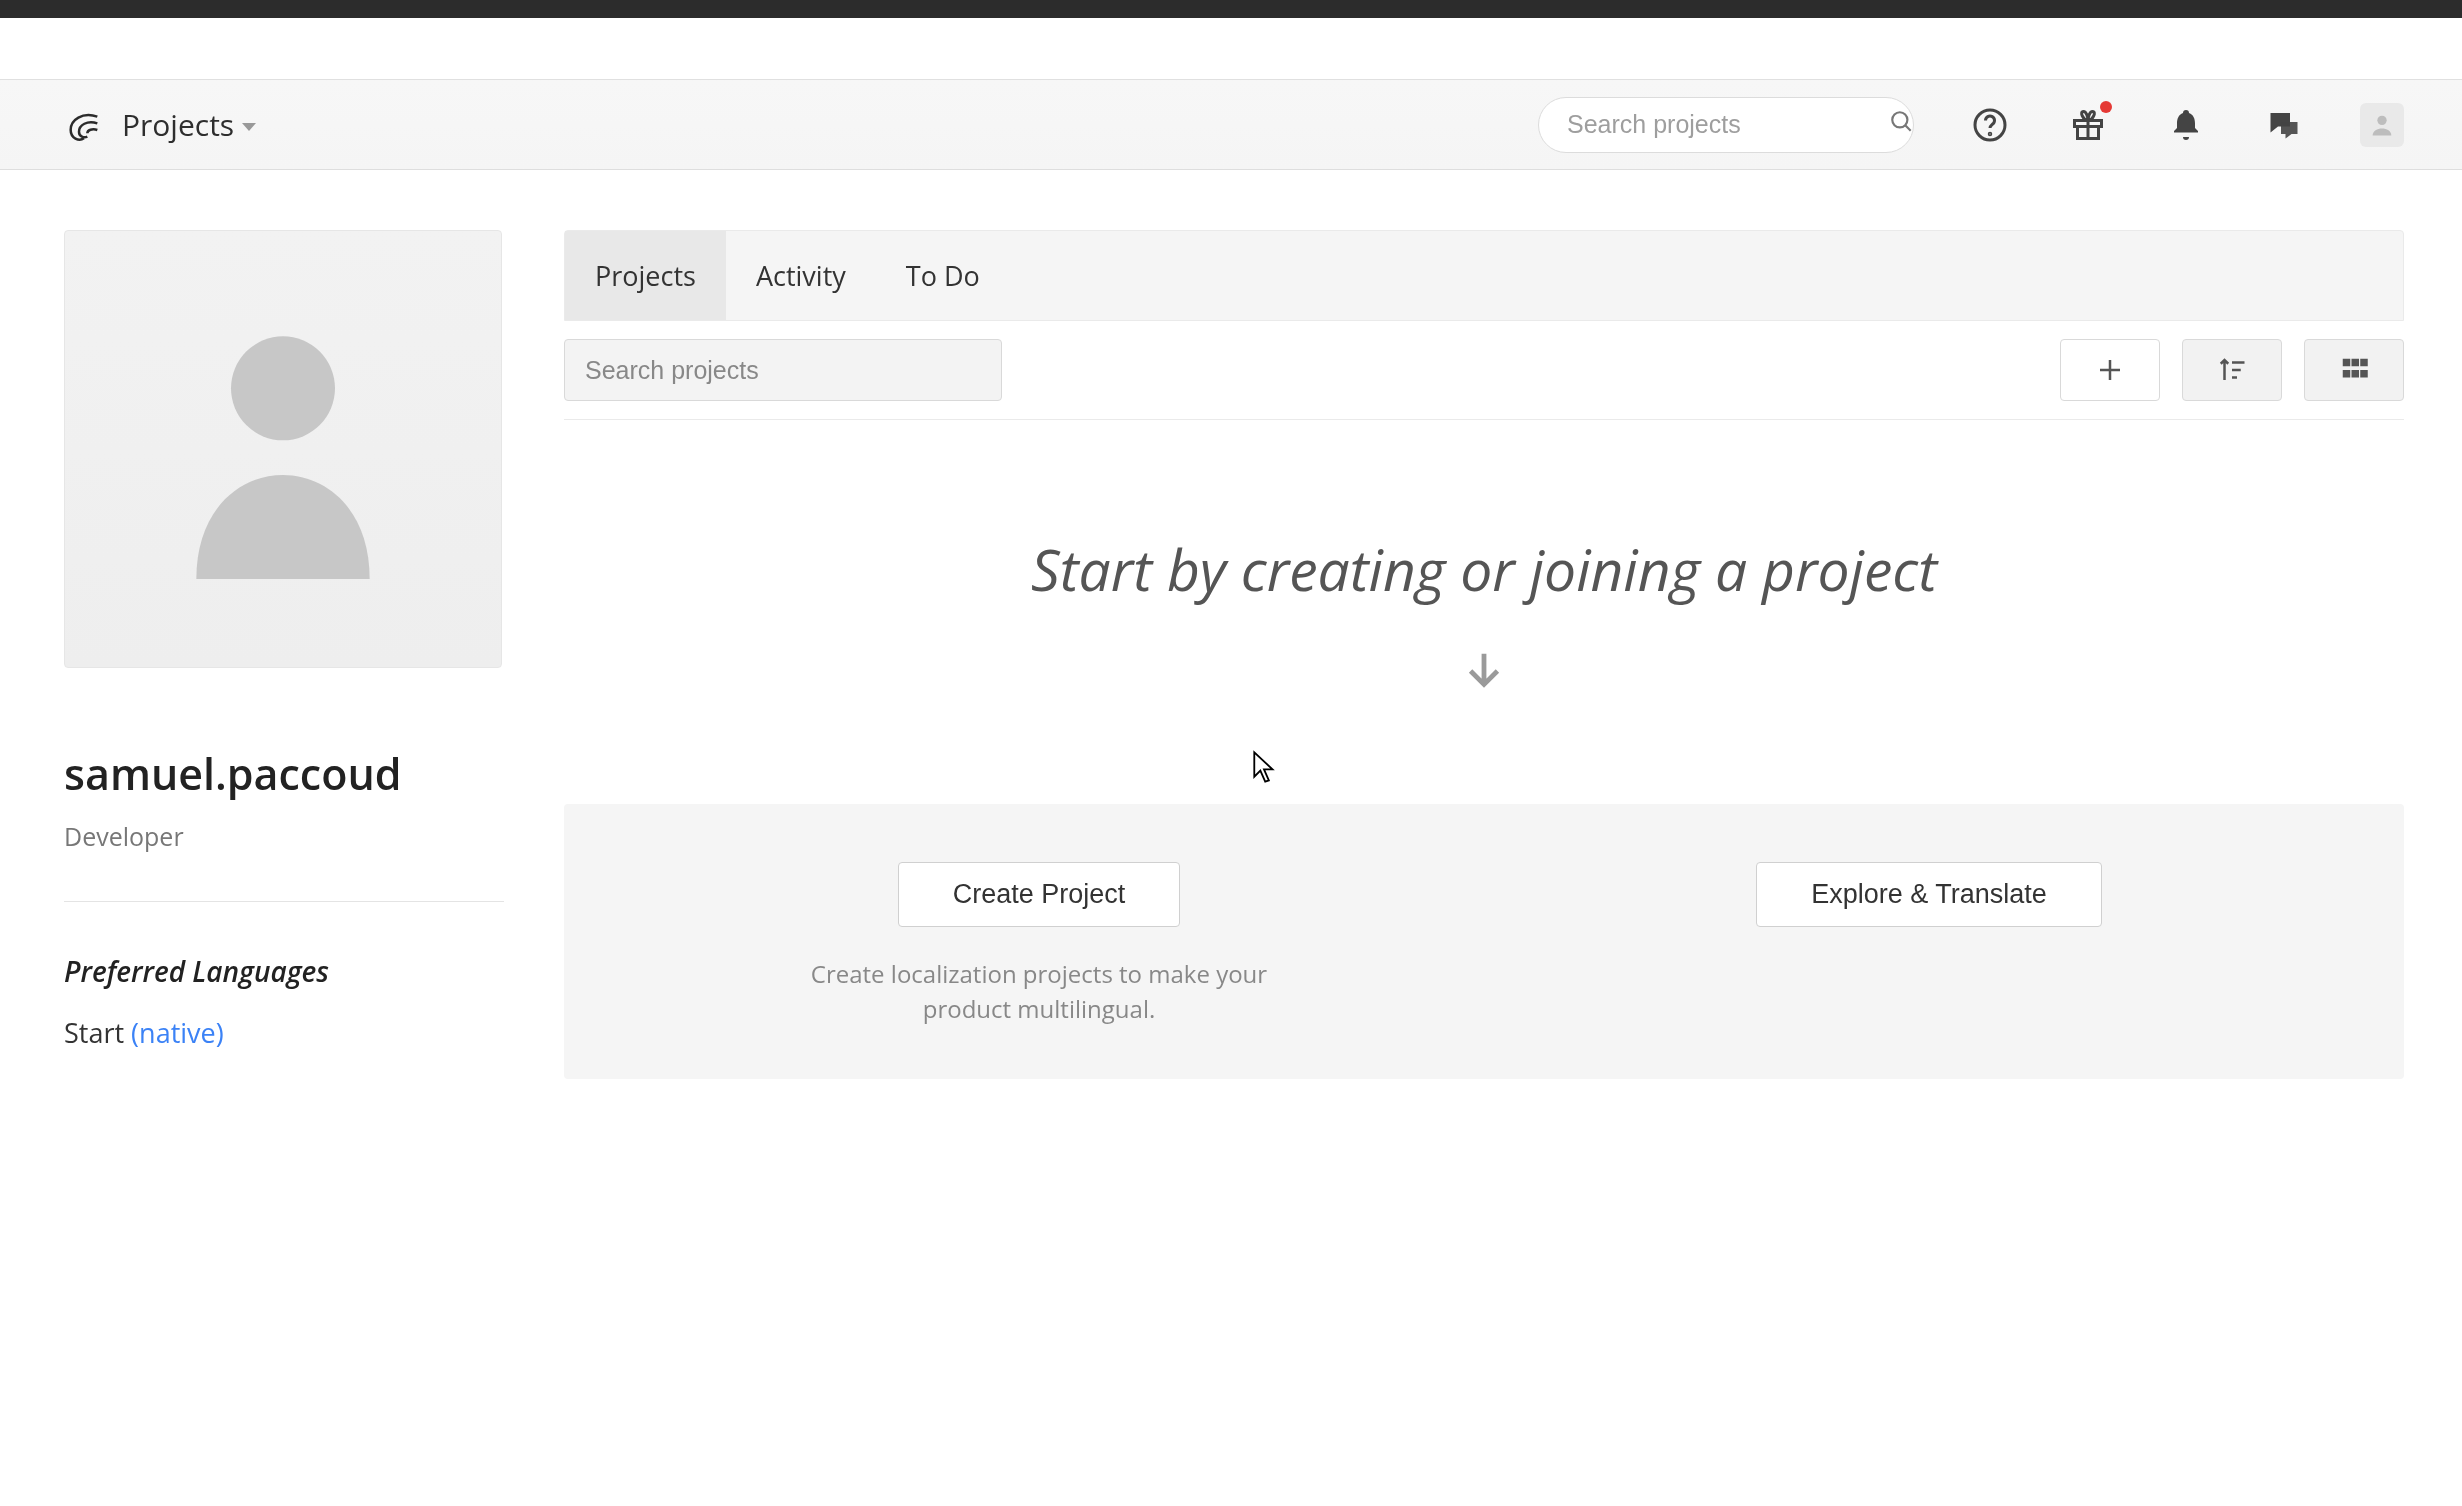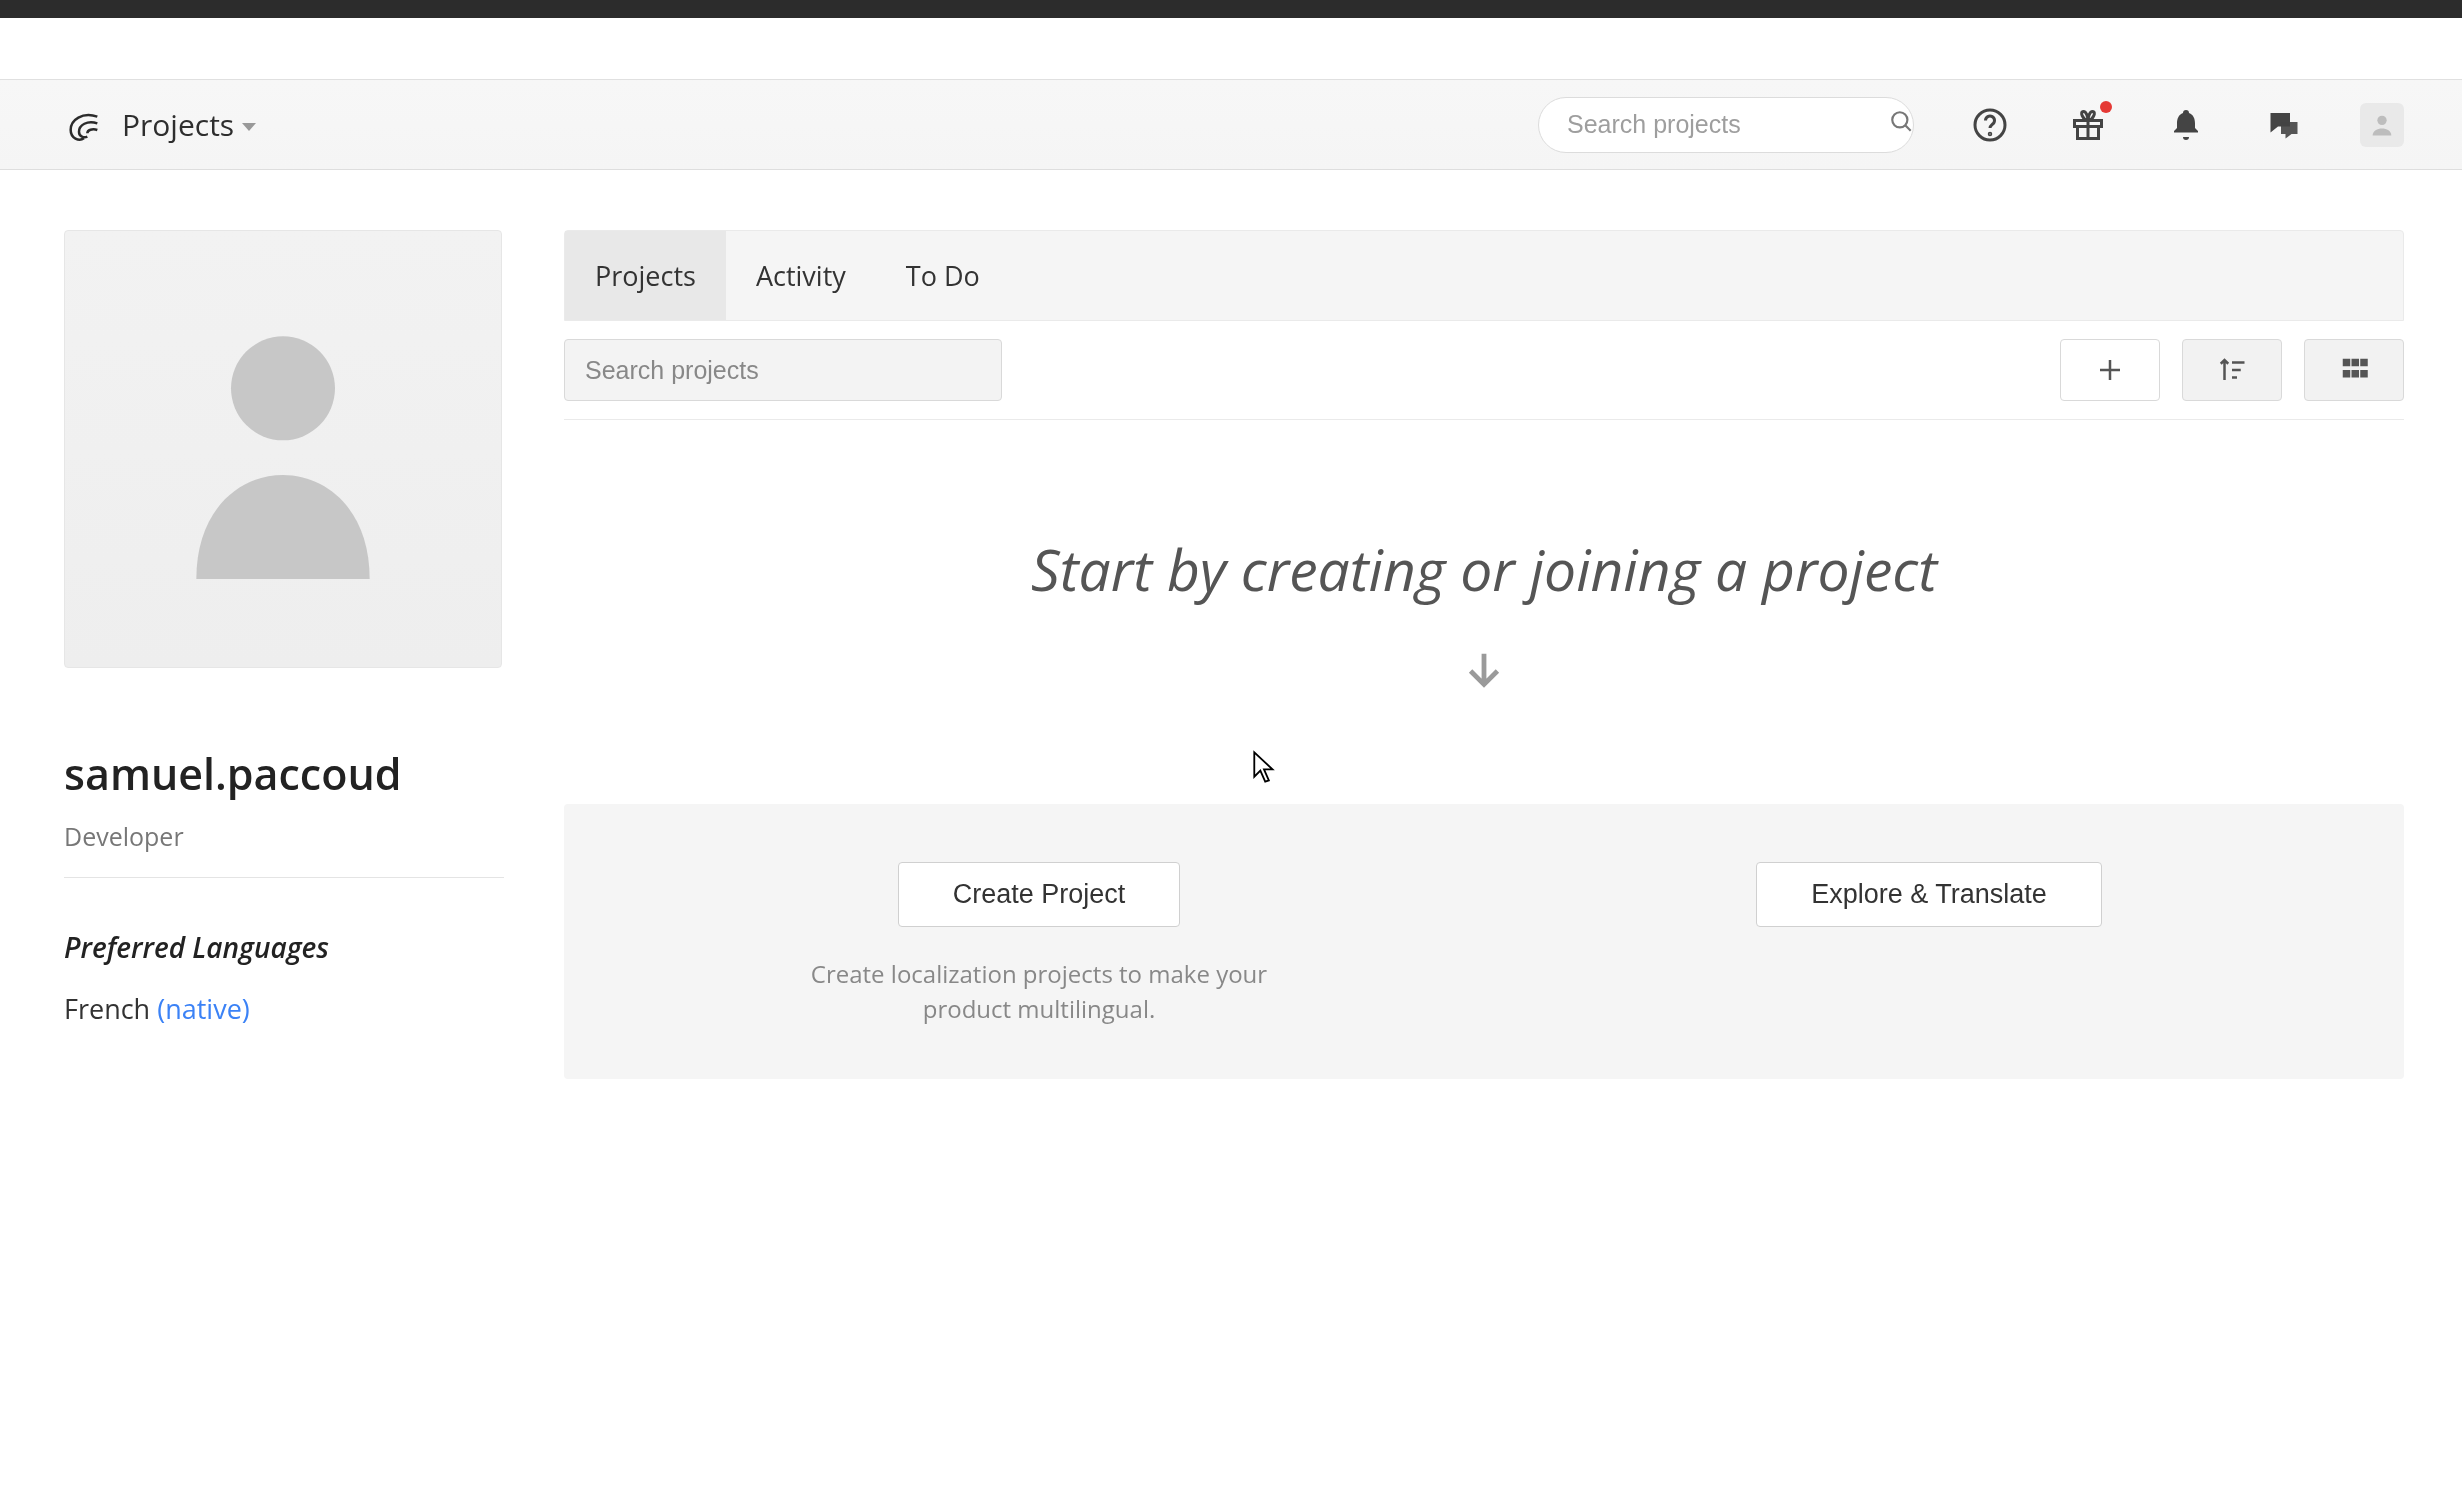--- a/index.html
+++ b/index.html
@@ -82,21 +82,21 @@
 aside { width: 440px; flex:0 0 440px;}
 .avatar-box{
   width:438px;height:438px;
   background:linear-gradient(#f2f2f2,#eeeeee);
   border:1px solid #e6e6e6;
   border-radius:4px;
   display:flex;align-items:center;justify-content:center;
 }
 .avatar-box svg{width:220px;height:260px;color:#c7c7c7;}
 .username{font-size:43px;font-weight:600;margin-top:76px;color:#222;}
-.role{font-size:25px;color:#777;margin-top:16px;padding-bottom:24px;border-bottom:1px solid #e4e4e4;}
+.role{font-size:25px;color:#777;margin-top:16px;padding-bottom:48px;border-bottom:1px solid #e4e4e4;}
 .pref-heading{font-size:28px;font-weight:600;margin-top:50px;color:#222;font-style:italic;}
 .lang-line{font-size:27px;color:#333;margin-top:24px;}
 .lang-line .note{color:#3b82f6;}
 
 main { flex:1; }
 
 .tabs-bar{
   display:flex; align-items:center;
   background:#f5f5f5;
   border:1px solid #eaeaea;
@@ -250,21 +250,21 @@
     <div class="avatar-box">
       <svg viewBox="0 0 24 30" fill="currentColor">
         <circle cx="12" cy="8" r="6"></circle>
         <path d="M2 30c0-8 5-12 10-12s10 4 10 12"></path>
       </svg>
     </div>
     <div class="username">samuel.paccoud</div>
     <div class="role">Developer</div>
     <div class="pref-heading">Preferred Languages</div>
     <div class="lang-line">
-      <span>French</span>
+      <span>Start</span>
       <span class="note">(native)</span>
     </div>
   </aside>
 
   <main>
 
     <div class="tabs-bar">
       <div class="tab active">Projects</div>
       <div class="tab">Activity</div>
       <div class="tab">To Do</div>

